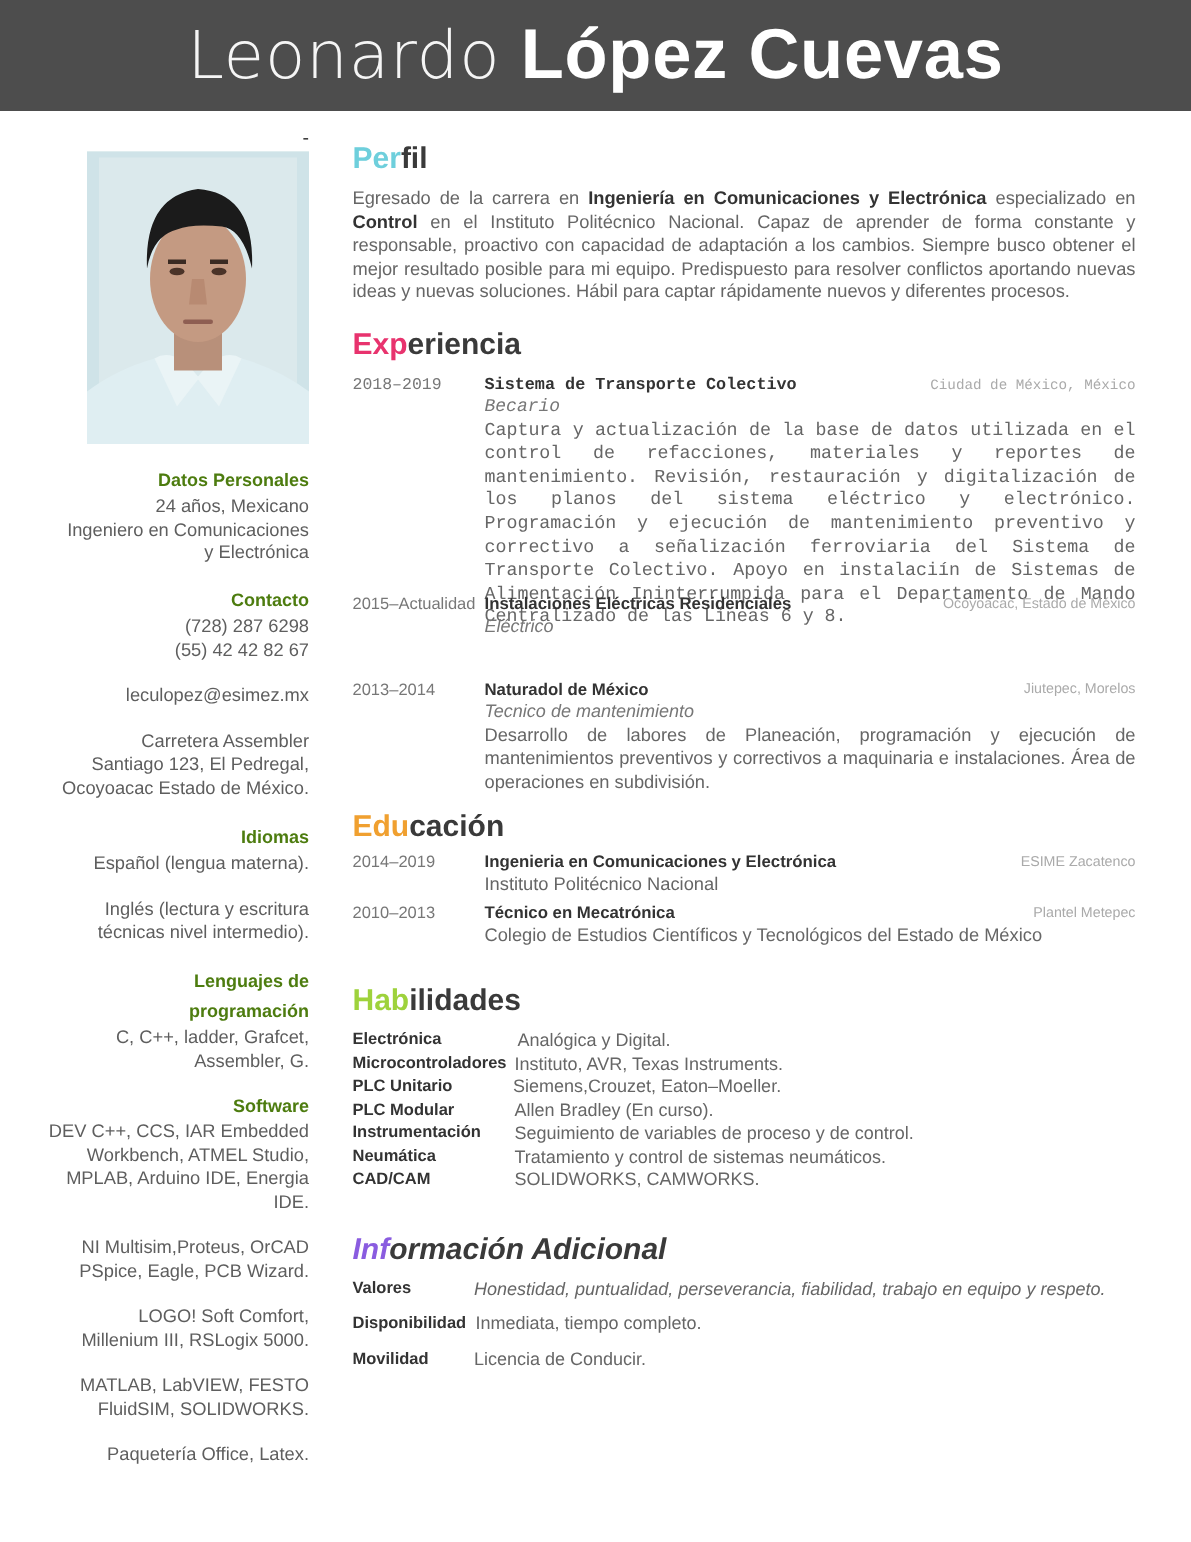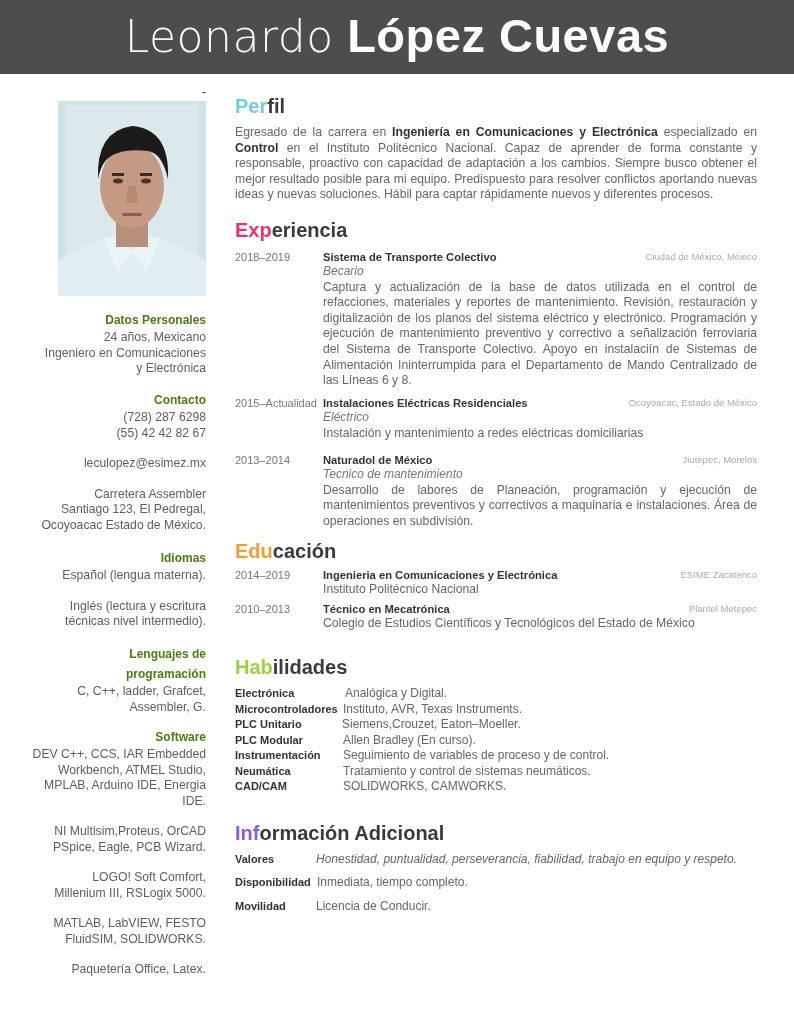--- a/index.html
+++ b/index.html
@@ -132,37 +132,36 @@
     <span class="acc" style="color:#6ecfdc">Per</span><span>fil</span>
   </div>
   <div class="para" style="top:125px;">
     <span>Egresado de la carrera en </span><b>Ingeniería en Comunicaciones y Electrónica</b><span> especializado en </span><b>Control</b><span> en el Instituto Politécnico Nacional. Capaz de aprender de forma constante y responsable, proactivo con capacidad de adaptación a los cambios. Siempre busco obtener el mejor resultado posible para mi equipo. Predispuesto para resolver conflictos aportando nuevas ideas y nuevas soluciones. Hábil para captar rápidamente nuevos y diferentes procesos.</span>
   </div>
 
   <div class="sec-title" style="top:218px;">
     <span style="color:#e8336e">Exp</span><span>eriencia</span>
   </div>
 
-  <div class="entry" style="top:250px; height:140px;">
+  <div class="entry" style="top:250px; height:140px;font-family:Liberation Mono, monospace;">
     <div class="date">2018–2019</div>
     <div class="body">
       <div class="title">Sistema de Transporte Colectivo</div>
       <div class="loc">Ciudad de México, México</div>
       <div class="role">Becario</div>
       <div class="desc">Captura y actualización de la base de datos utilizada en el control de refacciones, materiales y reportes de mantenimiento. Revisión, restauración y digitalización de los planos del sistema eléctrico y electrónico. Programación y ejecución de mantenimiento preventivo y correctivo a señalización ferroviaria del Sistema de Transporte Colectivo. Apoyo en instalaciín de Sistemas de Alimentación Ininterrumpida para el Departamento de Mando Centralizado de las Líneas 6 y 8.</div>
     </div>
   </div>
 
   <div class="entry" style="top:396px; height:50px;">
     <div class="date">2015–Actualidad</div>
     <div class="body">
       <div class="title">Instalaciones Eléctricas Residenciales</div>
       <div class="loc">Ocoyoacac, Estado de México</div>
       <div class="role">Eléctrico</div>
-      <div class="desc">Instalación y mantenimiento a redes eléctricas domiciliarias</div>
     </div>
   </div>
 
   <div class="entry" style="top:453px; height:80px;">
     <div class="date">2013–2014</div>
     <div class="body">
       <div class="title">Naturadol de México</div>
       <div class="loc">Jiutepec, Morelos</div>
       <div class="role">Tecnico de mantenimiento</div>
       <div class="desc">Desarrollo de labores de Planeación, programación y ejecución de mantenimientos preventivos y correctivos a maquinaria e instalaciones. Área de operaciones en subdivisión.</div>
@@ -217,21 +216,21 @@
   </div>
   <div class="skill" style="top:763.5px;">
     <span class="k">Neumática</span>
     <span class="v" style="left:108px;">Tratamiento y control de sistemas neumáticos.</span>
   </div>
   <div class="skill" style="top:779px;">
     <span class="k">CAD/CAM</span>
     <span class="v" style="left:108px;text-align:center;">SOLIDWORKS, CAMWORKS.</span>
   </div>
 
-  <div class="sec-title" style="top:821px;">
+  <div class="sec-title" style="top:821px;font-style:italic;">
     <span style="color:#8a5ce0">Inf</span><span>ormación Adicional</span>
   </div>
 
   <div class="info" style="top:852px;">
     <span class="k">Valores</span>
     <span class="v" style="left:81px;font-style:italic;">Honestidad, puntualidad, perseverancia, fiabilidad, trabajo en equipo y respeto.</span>
   </div>
   <div class="info" style="top:875px;">
     <span class="k">Disponibilidad</span>
     <span class="v" style="left:82px;">Inmediata, tiempo completo.</span>

